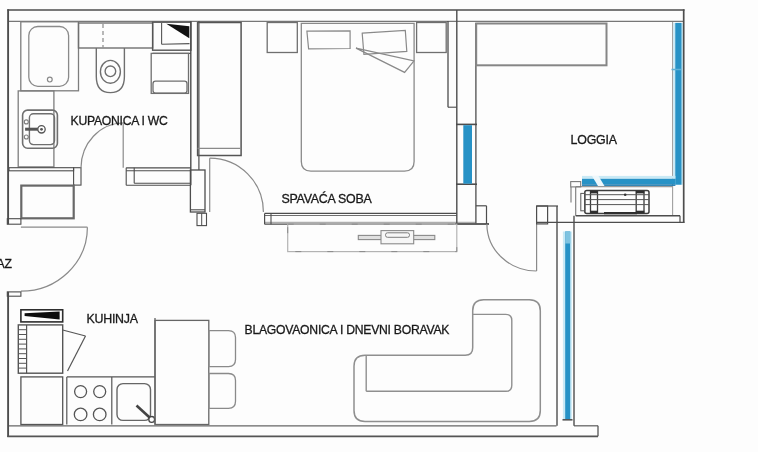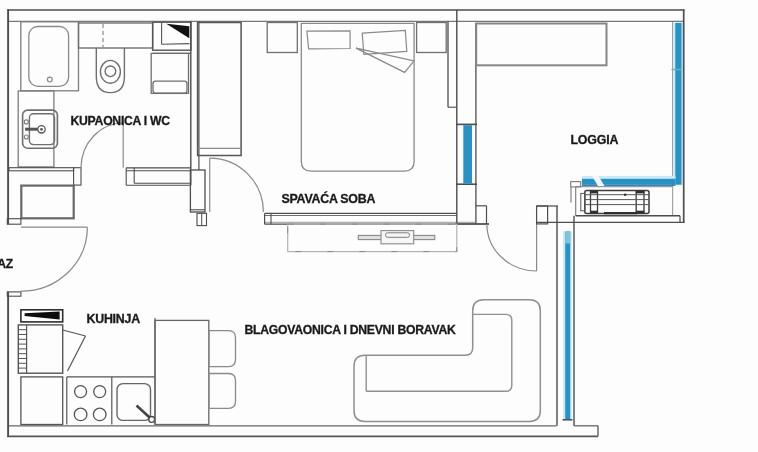--- a/index.html
+++ b/index.html
@@ -1,16 +1,16 @@
 <!DOCTYPE html>
 <html><head>
 <meta charset="utf-8">
 <style>
 html,body{margin:0;padding:0;background:#ffffff;}
-#wrap{width:758px;height:452px;position:relative;overflow:hidden;background:#fdfdfd;font-weight:bold;}
+#wrap{width:758px;height:452px;position:relative;overflow:hidden;background:#fdfdfd;}
 svg{filter:blur(0.3px);}
 text{font-family:"Liberation Sans",sans-serif;fill:#191919;stroke:#191919;stroke-width:0.3px;}
 </style>
 </head>
 <body>
 <div id="wrap">
 <svg width="758" height="452" viewBox="0 0 758 452">
 <rect x="0" y="0" width="758" height="452" fill="#fdfdfd"></rect>
 <g fill="none" stroke-linecap="butt">
 

